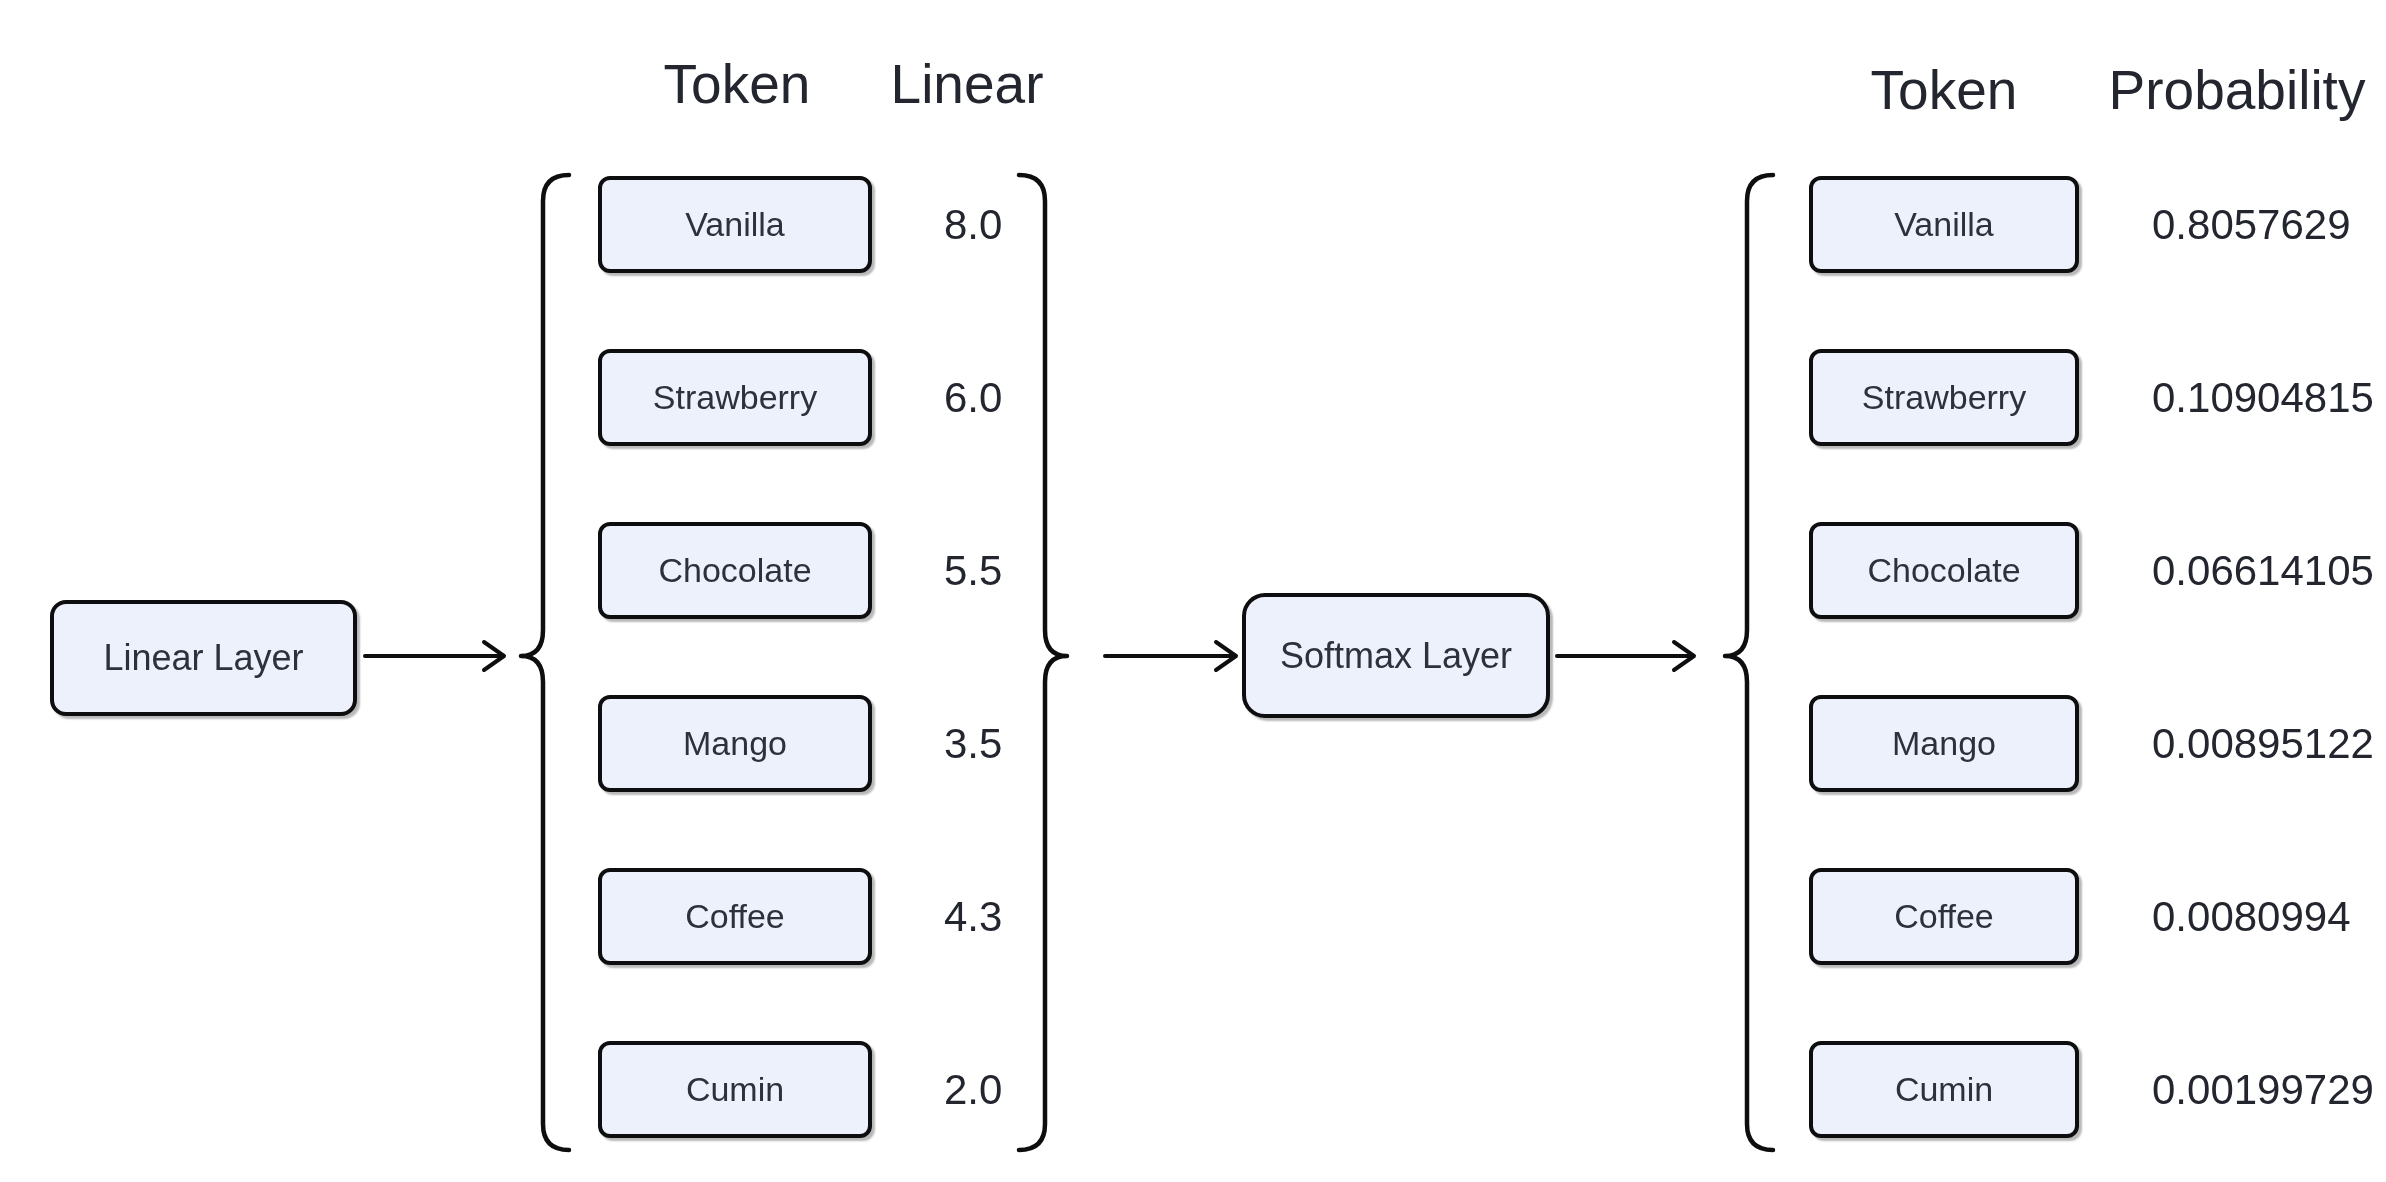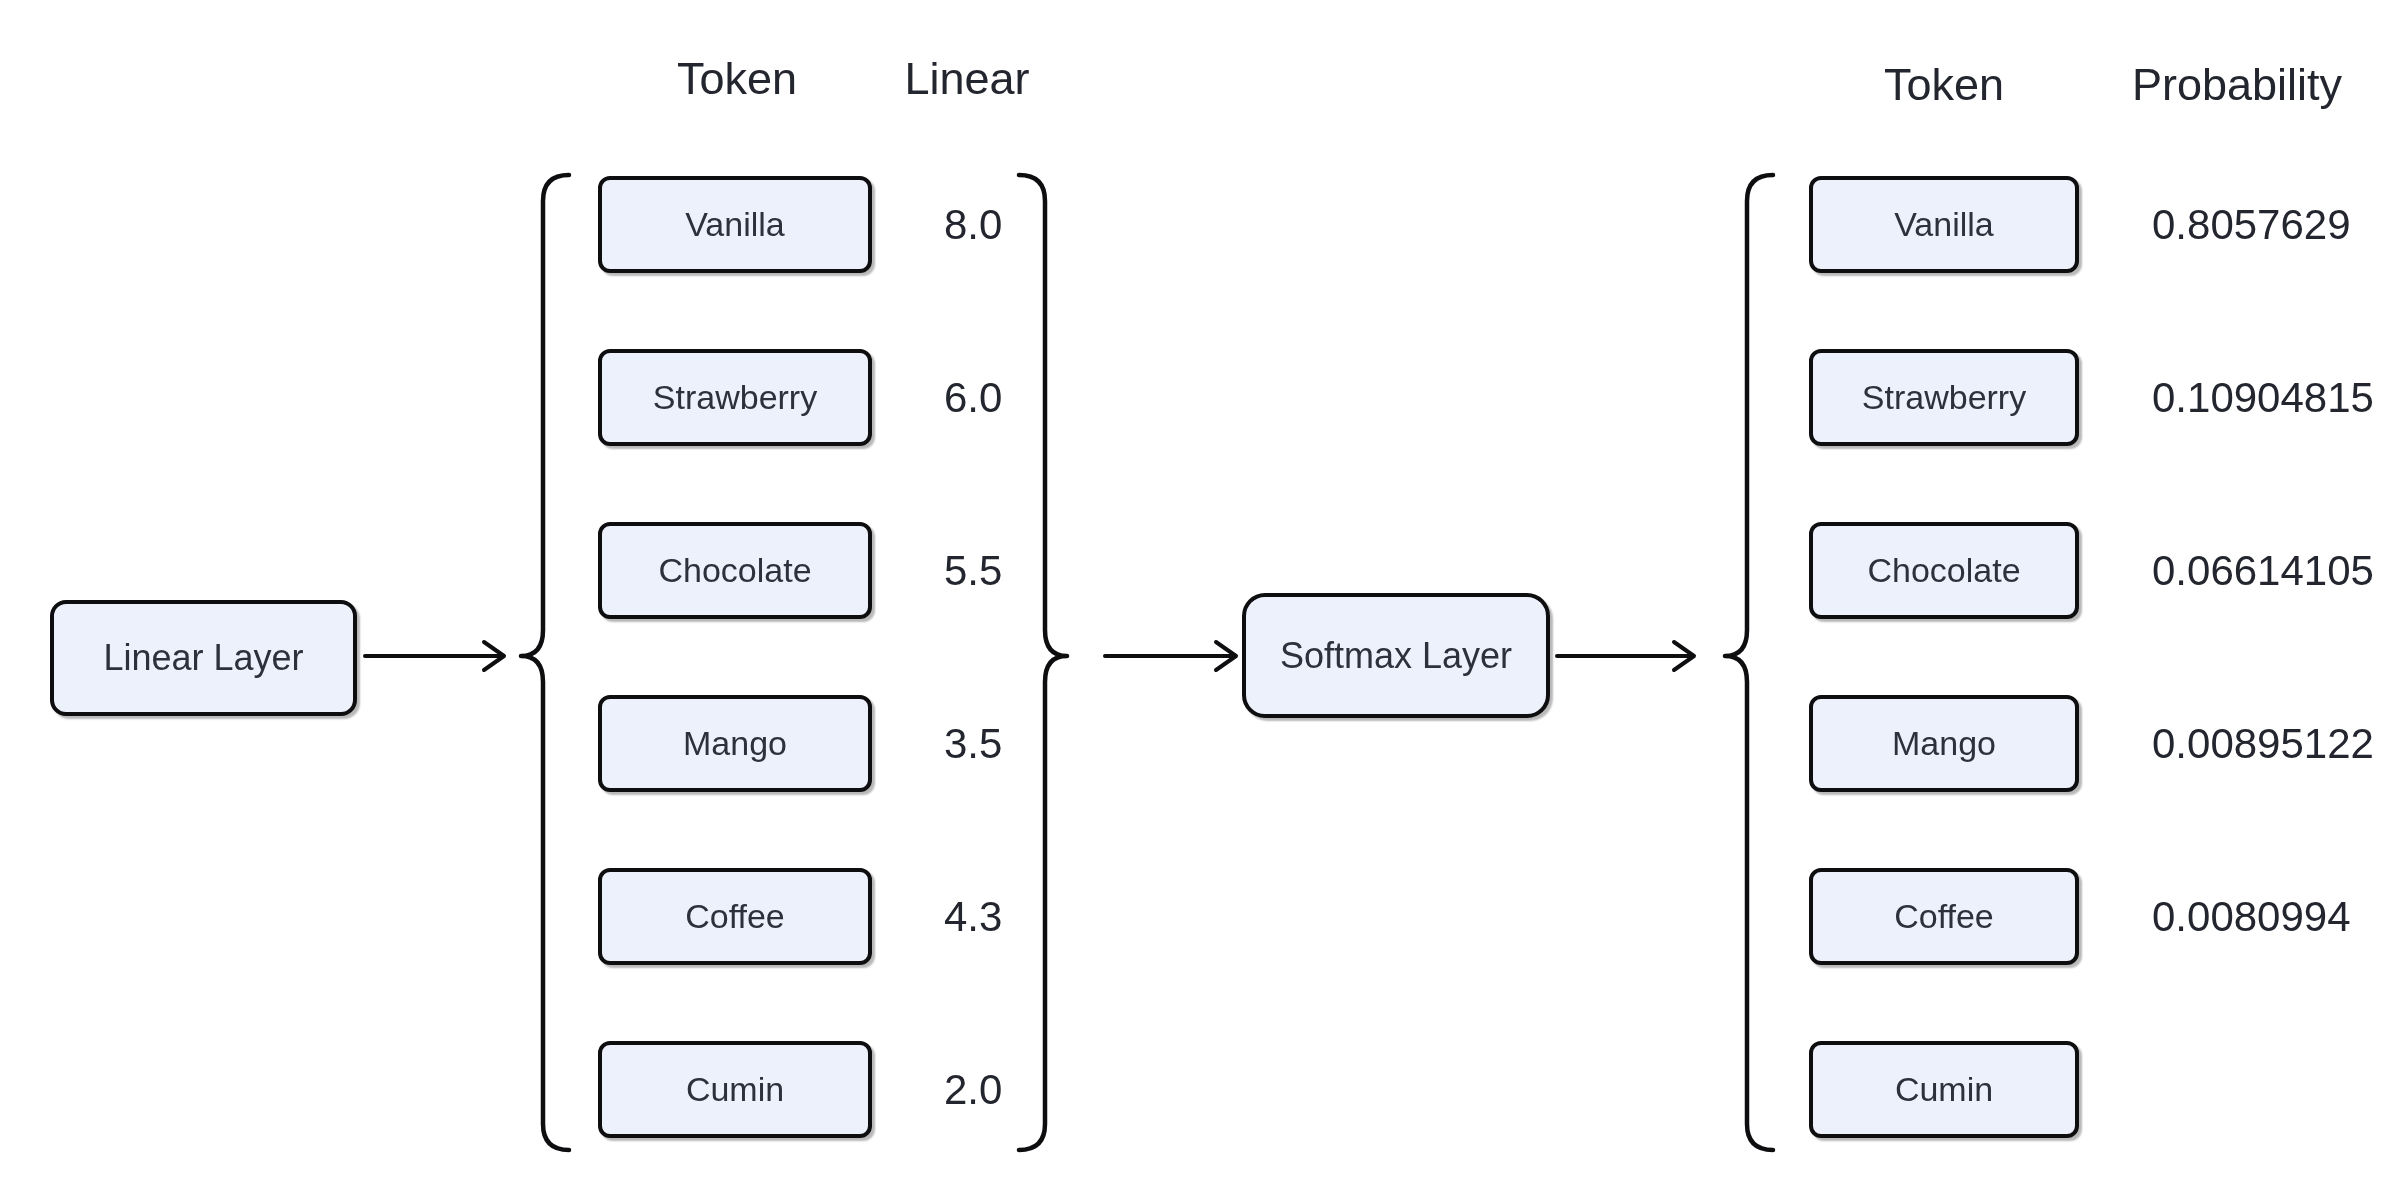--- a/index.html
+++ b/index.html
@@ -23,21 +23,21 @@
   }
   svg.lines {
     position: absolute;
     left: 0;
     top: 0;
     z-index: 1;
   }
   .hdr {
     position: absolute;
     transform: translateX(-50%);
-    font-size: 45px;
+    font-size: 55px;
     line-height: 1.1;
     color: #23262e;
     white-space: nowrap;
     z-index: 2;
   }
   .node {
     position: absolute;
     box-sizing: border-box;
     background: #edf1fb;
     border: 4px solid #0e0e10;
@@ -149,14 +149,15 @@
   <div class="tokenbox right colR r2">Chocolate</div>
   <div class="tokenbox right colR r3">Mango</div>
   <div class="tokenbox right colR r4">Coffee</div>
   <div class="tokenbox right colR r5">Cumin</div>
 
   <div class="val valR r0">0.8057629</div>
   <div class="val valR r1">0.10904815</div>
   <div class="val valR r2">0.06614105</div>
   <div class="val valR r3">0.00895122</div>
   <div class="val valR r4">0.0080994</div>
+  <div class="val valR r5">0.00199729</div>
 
 </div>
 
 </body></html>

